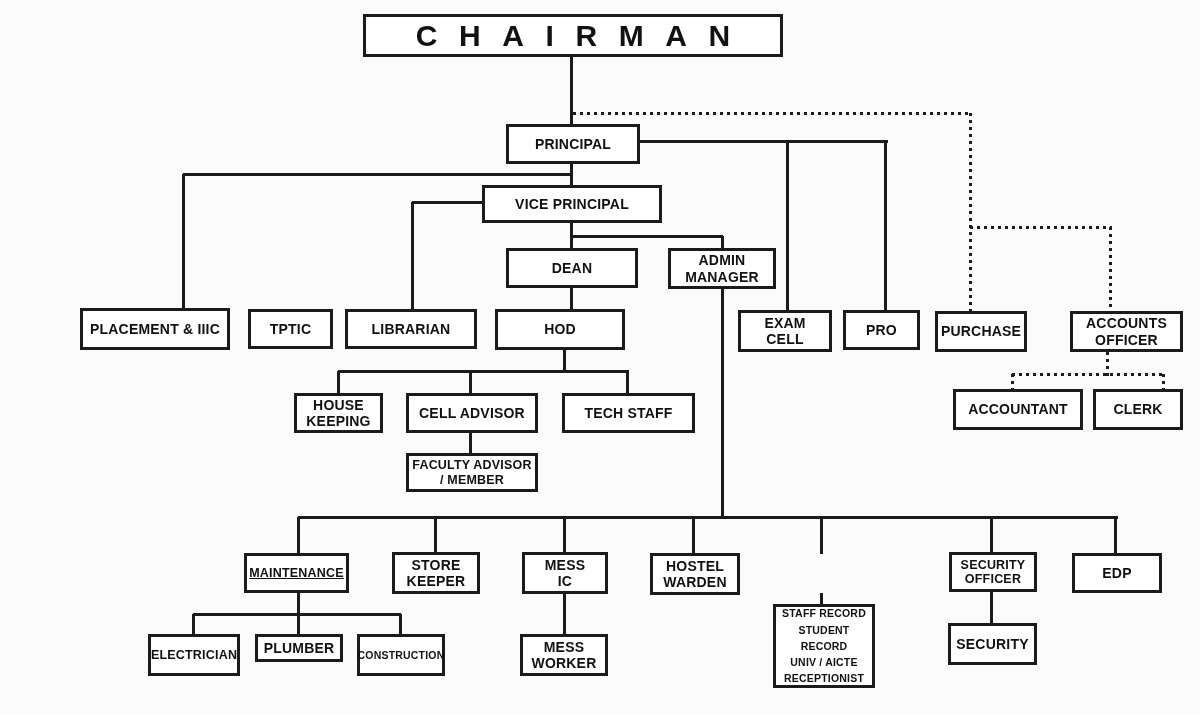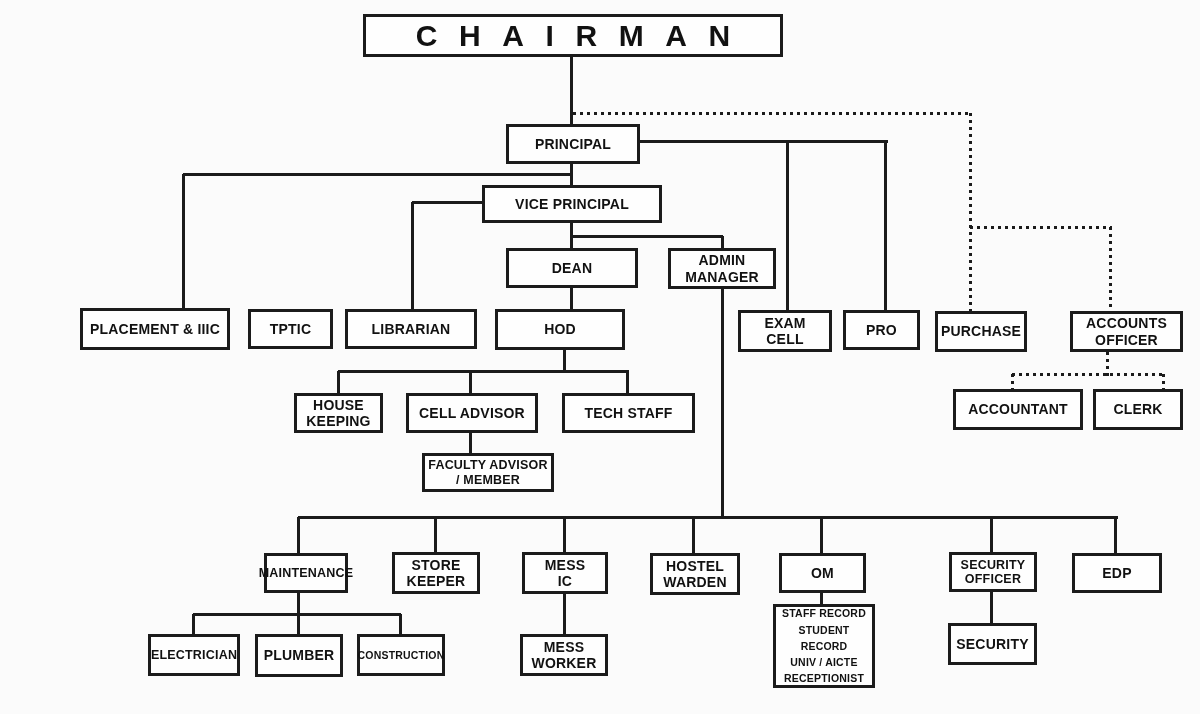--- a/index.html
+++ b/index.html
@@ -111,37 +111,36 @@
     <div class="node" style="left: 738px; top: 310px; width: 94px; height: 42px;"><span>EXAM
 CELL</span></div>
     <div class="node" style="left: 843px; top: 310px; width: 77px; height: 40px;"><span>PRO</span></div>
     <div class="node" style="left: 935px; top: 311px; width: 92px; height: 41px;"><span>PURCHASE</span></div>
     <div class="node" style="left: 1070px; top: 311px; width: 113px; height: 41px;"><span>ACCOUNTS
 OFFICER</span></div>
     <div class="node" style="left: 294px; top: 393px; width: 89px; height: 40px;"><span>HOUSE
 KEEPING</span></div>
     <div class="node" style="left: 406px; top: 393px; width: 132px; height: 40px;"><span>CELL ADVISOR</span></div>
     <div class="node" style="left: 562px; top: 393px; width: 133px; height: 40px;"><span>TECH STAFF</span></div>
-    <div class="node medium" style="left: 406px; top: 453px; width: 132px; height: 39px; margin-left: 16px;"><span>FACULTY ADVISOR
+    <div class="node medium" style="left: 406px; top: 453px; width: 132px; height: 39px;"><span>FACULTY ADVISOR
 / MEMBER</span></div>
     <div class="node" style="left: 953px; top: 389px; width: 130px; height: 41px; justify-content: center;"><span>ACCOUNTANT</span></div>
     <div class="node" style="left: 1093px; top: 389px; width: 90px; height: 41px;"><span>CLERK</span></div>
-    <div class="node medium" style="left: 264px; top: 553px; width: 84px; height: 40px;"><span>MAINTENANCE</span></div>
+    <div class="node medium" style="left: 244px; top: 553px; width: 105px; height: 40px; text-decoration: underline;"><span>MAINTENANCE</span></div>
     <div class="node" style="left: 392px; top: 552px; width: 88px; height: 42px;"><span>STORE
 KEEPER</span></div>
     <div class="node" style="left: 522px; top: 552px; width: 86px; height: 42px;"><span>MESS
 IC</span></div>
     <div class="node" style="left: 650px; top: 553px; width: 90px; height: 42px;"><span>HOSTEL
 WARDEN</span></div>
-    <div class="node" style="left: 779px; top: 553px; width: 87px; height: 40px;"><span>OM</span></div>
     <div class="node medium" style="left: 949px; top: 552px; width: 88px; height: 40px;"><span>SECURITY
 OFFICER</span></div>
     <div class="node medium" style="left: 148px; top: 634px; width: 92px; height: 42px;"><span>ELECTRICIAN</span></div>
     <div class="node" style="left: 1072px; top: 553px; width: 90px; height: 40px;"><span>EDP</span></div>
-    <div class="node" style="left: 255px; top: 634px; width: 88px; height: 43px;"><span>PLUMBER</span></div>
+    <div class="node" style="left: 255px; top: 634px; width: 88px; height: 28px;"><span>PLUMBER</span></div>
     <div class="node small" style="left: 357px; top: 634px; width: 88px; height: 42px; align-items: center;"><span>CONSTRUCTION</span></div>
     <div class="node" style="left: 520px; top: 634px; width: 88px; height: 42px;"><span>MESS
 WORKER</span></div>
     <div class="node small" style="left: 773px; top: 604px; width: 102px; height: 84px;"><span>STAFF RECORD
 STUDENT RECORD
 UNIV / AICTE
 RECEPTIONIST</span></div>
     <div class="node" style="left: 948px; top: 623px; width: 89px; height: 42px;"><span>SECURITY</span></div>
   </div>
 

